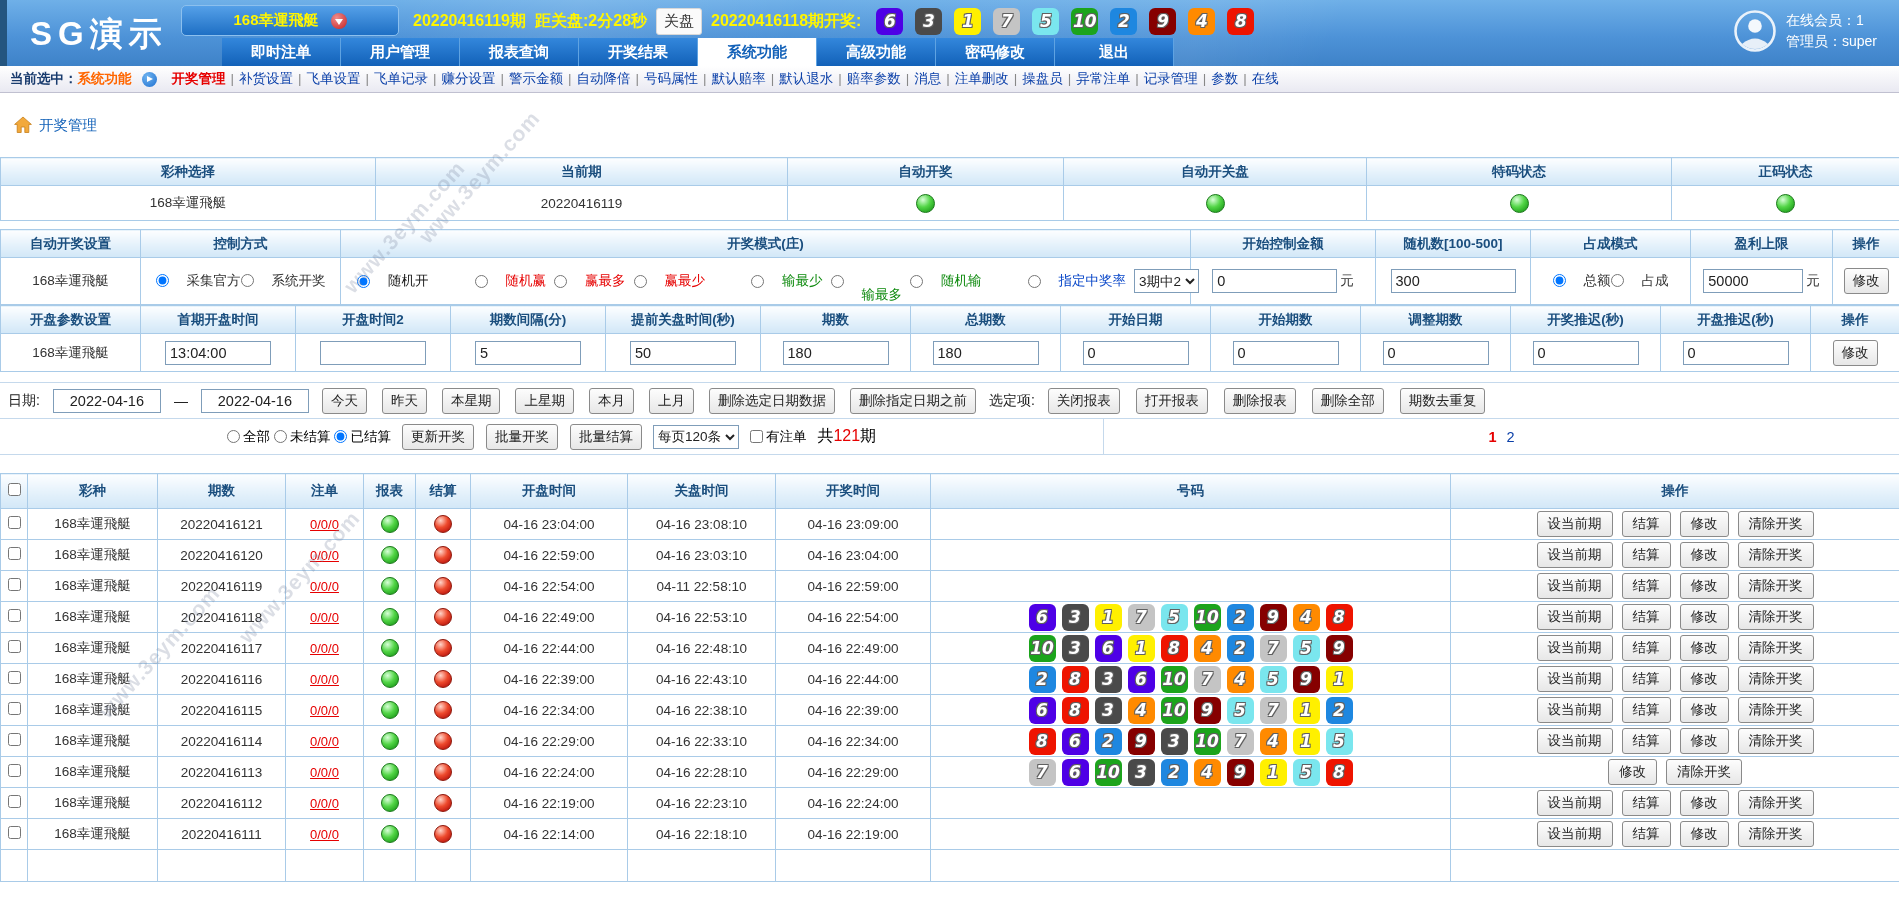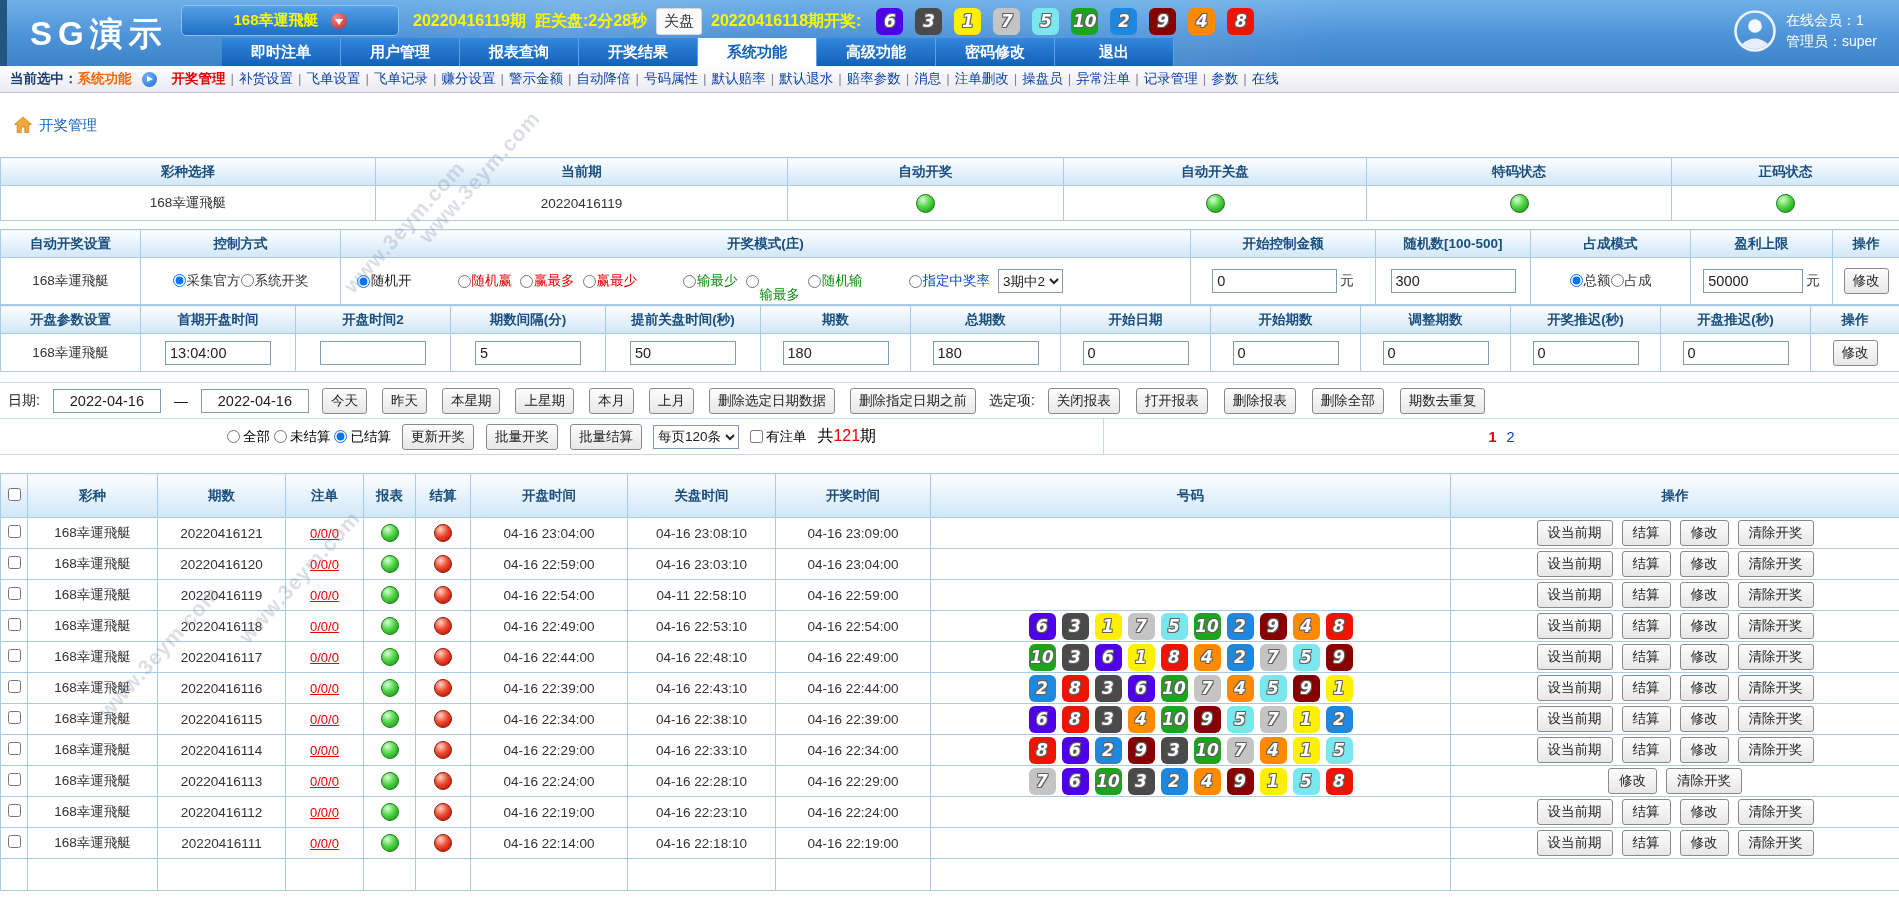--- a/index.html
+++ b/index.html
@@ -67,39 +67,39 @@
   .notice-cell, .note-cell { height:32px !important; color:#333; font-size:13.5px; }
   .orb { display:inline-block; width:19px; height:19px; border-radius:50%; vertical-align:middle; }
   .orb.g { background: radial-gradient(circle at 35% 28%, #D8FFD8 0%, #52D546 45%, #0B8A0B 100%); border:1px solid #1F7A1F; }
   .orb.r { background: radial-gradient(circle at 35% 28%, #FFD4C9 0%, #EE4B2E 45%, #A80000 100%); border:1px solid #8E1B10; }
   .tmain .orb { width:18px; height:18px; }
   input[type=text] { border:1px solid #7F9DB9; height:24px; font-size:14.5px; padding:0 4px; font-family:inherit; color:#222; }
   .tin { width:106px; }
   select { height:24px; font-size:13.5px; border:1px solid #7F9DB9; font-family:inherit; color:#222; background:#fff; }
   .btn { background: linear-gradient(180deg,#FDFDFD,#E7E7E7); border:1px solid #8A8A8A; border-radius:3px;
     padding:3px 8px; font-size:13.5px; color:#222; cursor:pointer; font-family:inherit; white-space:nowrap; }
-  .ropt { display:inline-flex; align-items:center; gap:1px; font-size:13.5px; cursor:pointer; white-space:nowrap; }
+  .ropt { display:inline-flex; align-items:center; gap:18px; font-size:13.5px; cursor:pointer; white-space:nowrap; }
   .ropt input { margin:0; }
   .ropt.gap { margin-left:38px; }
   .mode-cell { display:flex; align-items:center; gap:8px; padding-left:14px; }
   .unit-wrap { display:flex; align-items:center; justify-content:center; gap:3px; }
   
   .filter-date { height:37px; margin-top:10px; display:flex; align-items:center; gap:13px; padding-left:8px;
     border-top:1px solid #C5D9EC; border-bottom:1px solid #C5D9EC; font-size:14px; color:#222; }
   .dinput { width:108px; text-align:center; }
   .filter-status { height:36px; display:flex; border-bottom:1px solid #C5D9EC; }
   .fs-left { flex:0 0 1104px; display:flex; align-items:center; justify-content:center; gap:11px; border-right:1px solid #C5D9EC; }
   .fs-right { flex:1; display:flex; align-items:center; justify-content:center; font-size:14.5px; }
   .pg { cursor:pointer; margin:0 5px; color:#0A3FA8; }
   .pg.cur { color:#E60000; font-weight:bold; }
   .total-red { color:#E60000; font-weight:normal; }
   .fs-left label { display:inline-flex; align-items:center; gap:3px; font-size:13.5px; }
   
   .tmain { margin-top:18px; }
-  .tmain th { height:44px; }
+  .tmain th { height:35px; }
   .tmain td { height:31px; padding:0; }
   .bets { color:#E60000; text-decoration:underline; cursor:pointer; font-size:13px; }
   .actions { display:flex; align-items:center; justify-content:center; gap:9px; }
   .actions .btn { padding:3px 10px; }
   tr.partial td { height:32px; }
   
   .wm { position:absolute; color:rgba(125,135,160,0.28); font-size:21px; font-weight:bold;
     transform:rotate(-48deg); pointer-events:none; letter-spacing:1px; z-index:5; }
 </style>
 </head>

